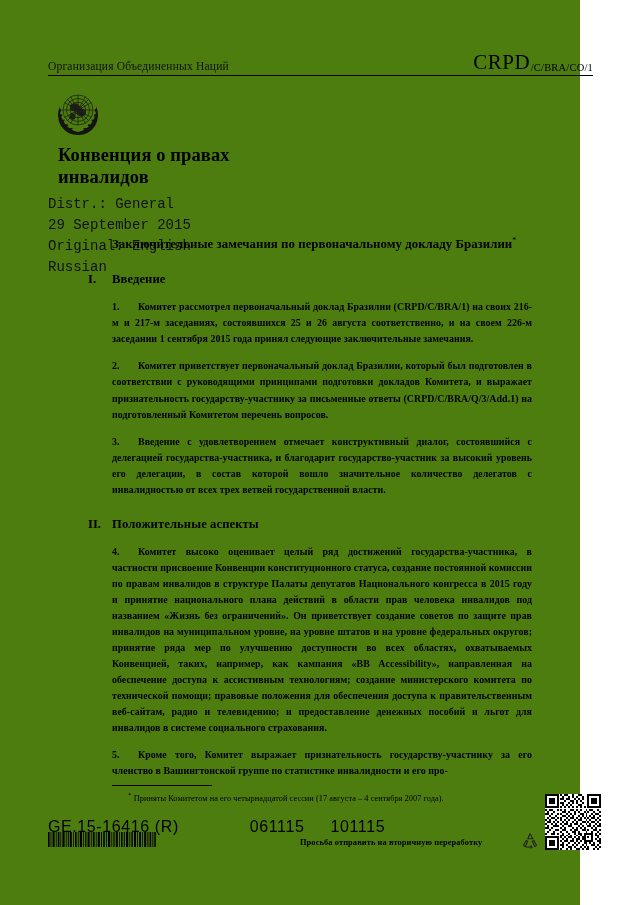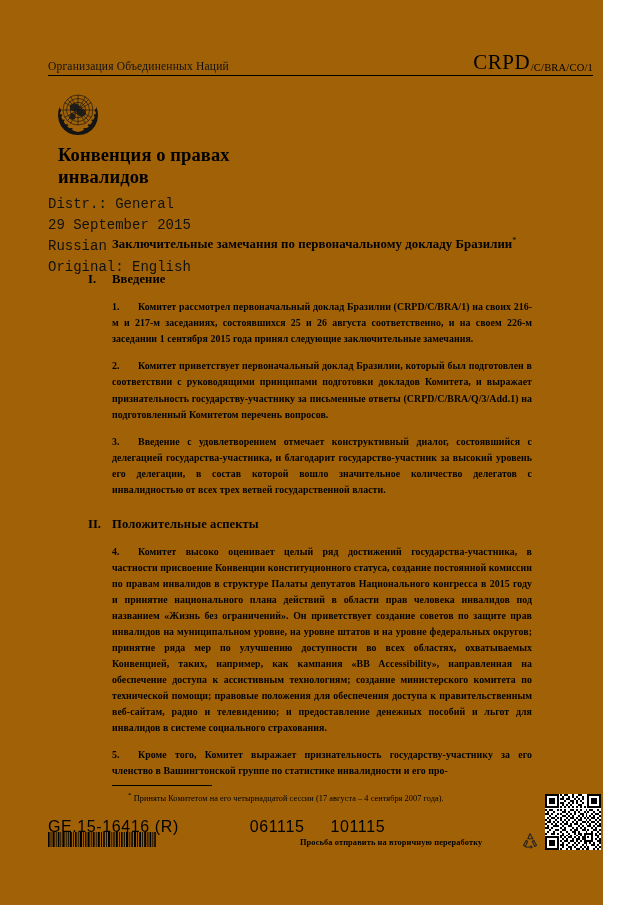--- a/index.html
+++ b/index.html
@@ -15,22 +15,21 @@
     font-family: "Liberation Serif", "DejaVu Serif", serif;
     color: #000000;
     overflow: hidden;
   }
 
   .page {
     position: absolute;
     left: 0; top: 0;
     width: 580px;
     height: 905px;
-    background: #a16207;
-    padding-left: 23px;
+    background: #4d7c0f;
   }
 
   
   .masthead {
     position: absolute;
     left: 48px;
     top: 52px;
     width: 545px;
   }
   .masthead-top {
@@ -310,22 +309,22 @@
             <ellipse cx="56" cy="93" rx="5" ry="2.4"></ellipse>
           </g>
         </svg>
       </div>
 
       <div class="conv-title">Конвенция о правах инвалидов</div>
 
       <div class="distr-block">
         <div>Distr.: General</div>
         <div>29 September 2015</div>
+        <div>Original: English</div>
         <div>Russian</div>
-        <div>Original: English</div>
       </div>
 
     </div>
   </div>
 
   <div class="content">
 
 
     <div class="indent">
       <div class="doc-title">

